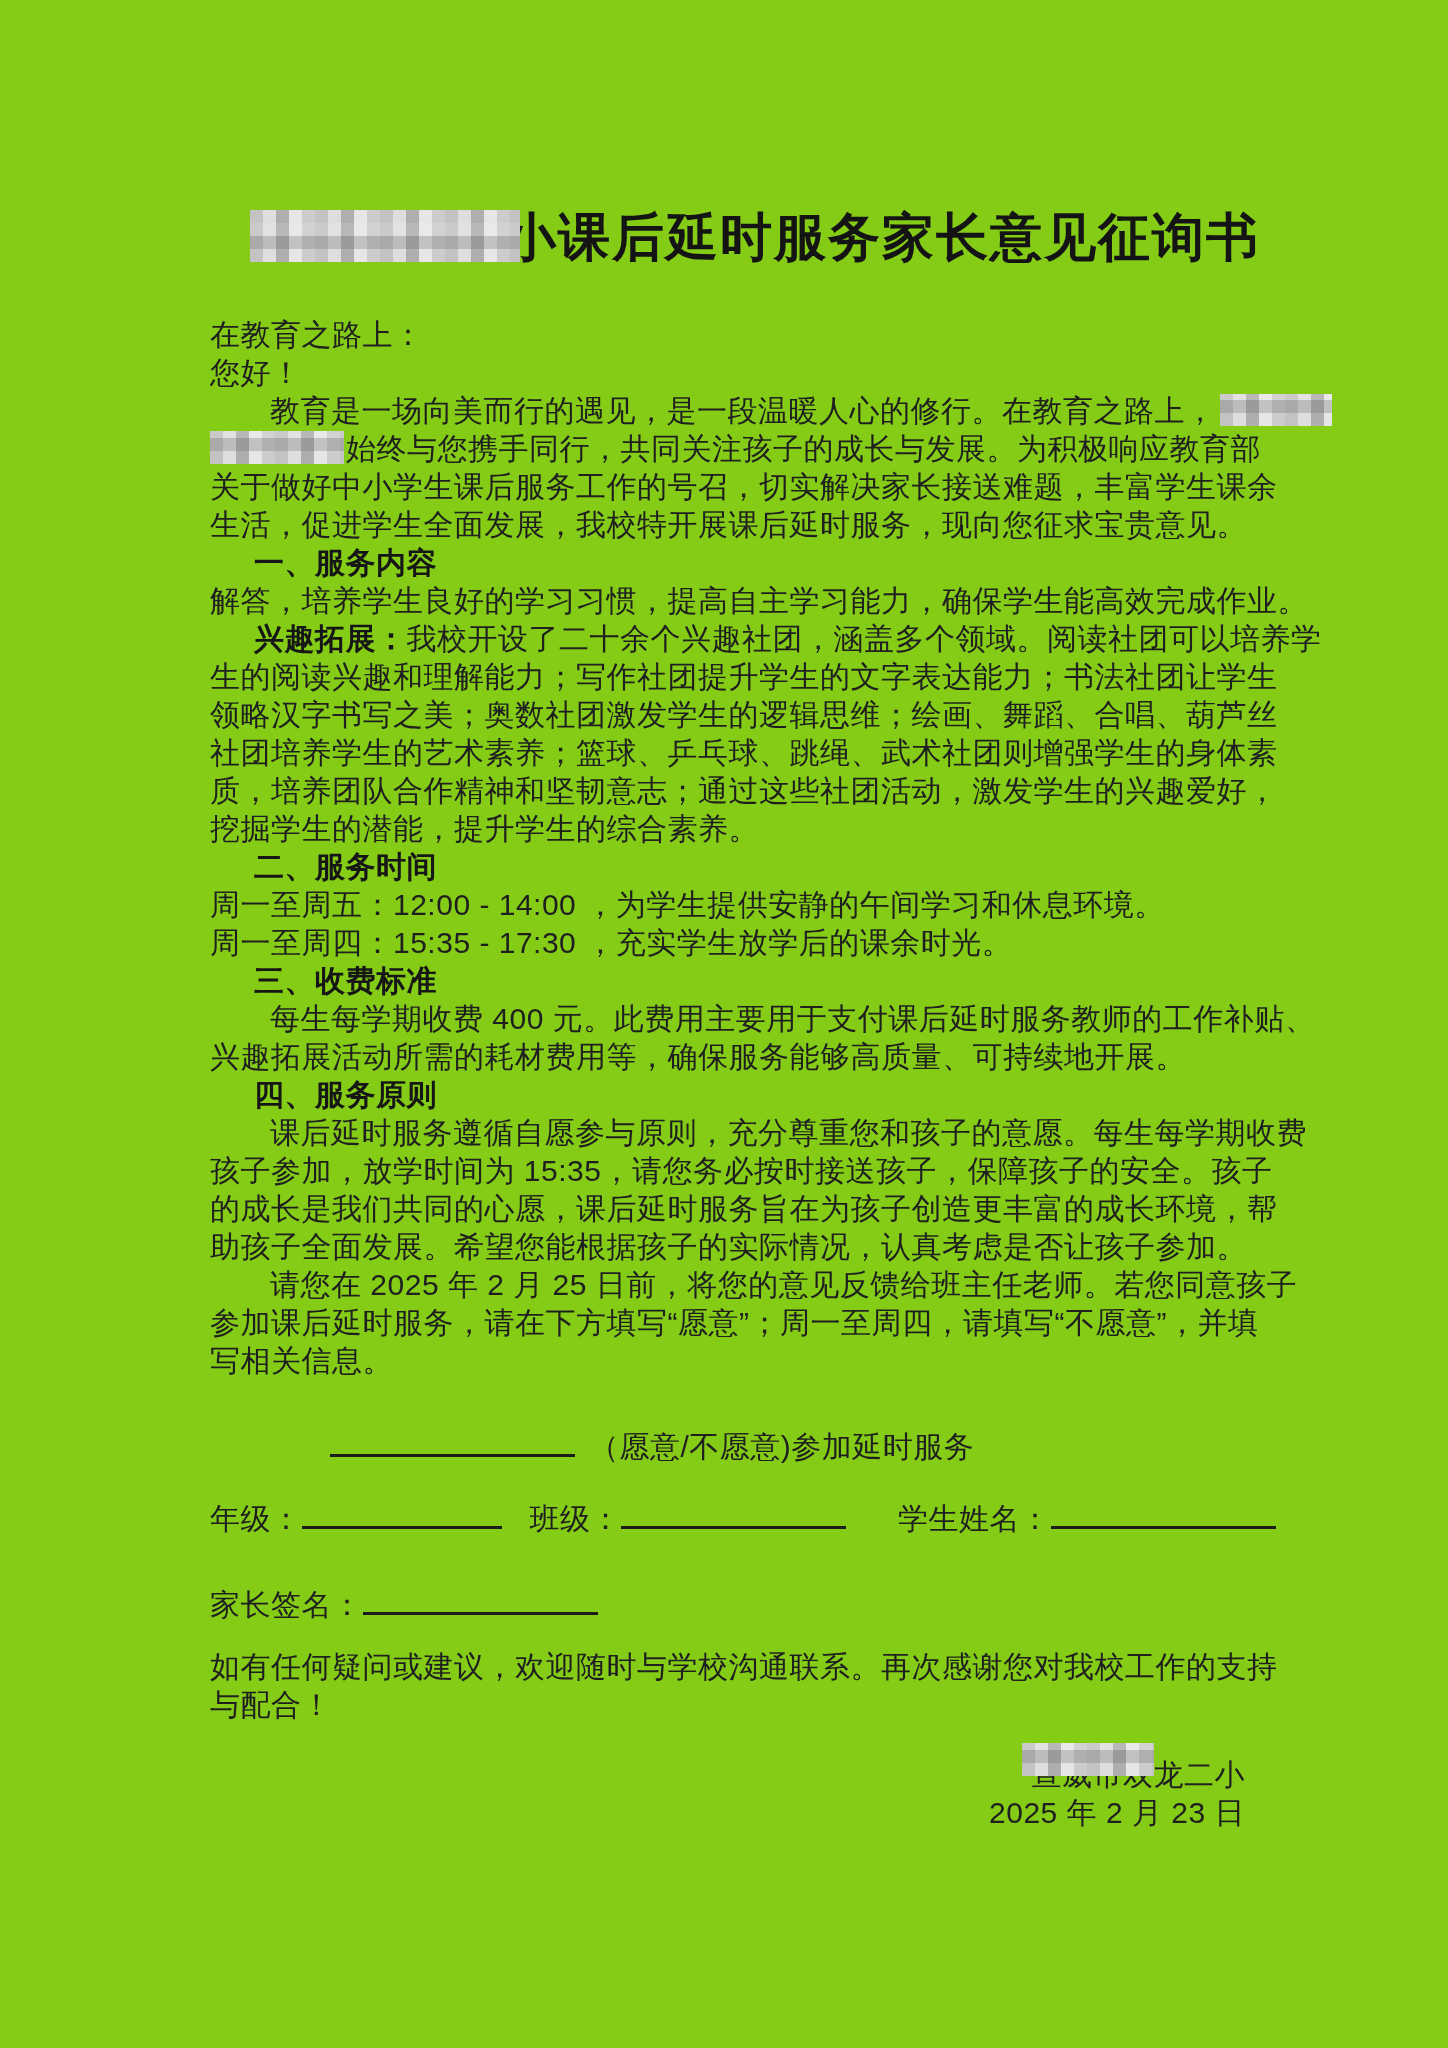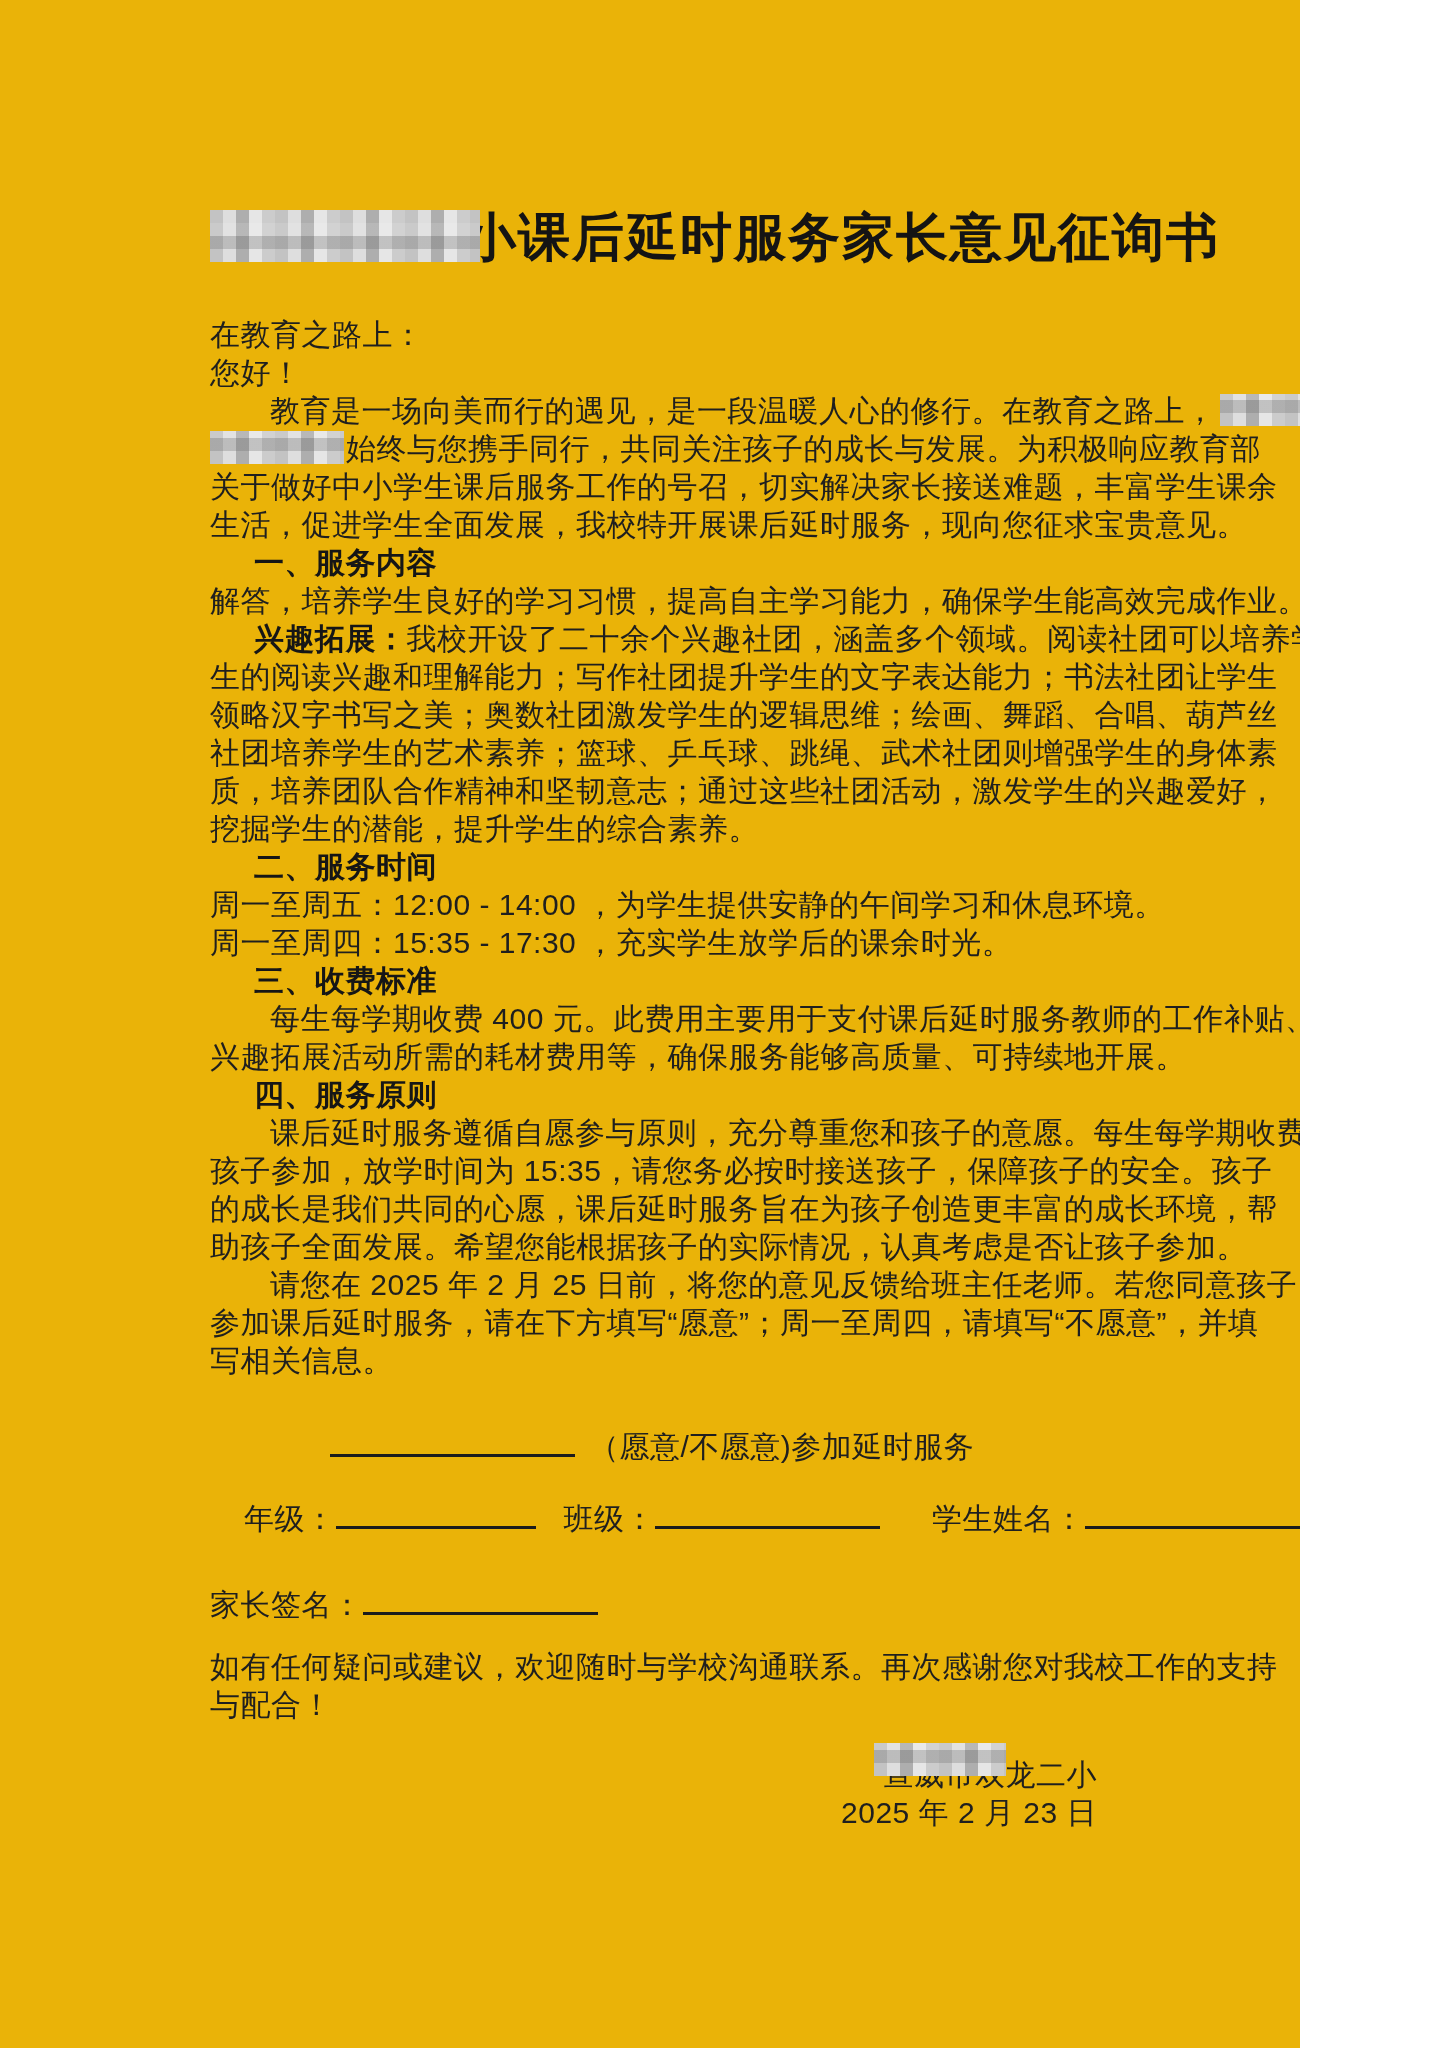--- a/index.html
+++ b/index.html
@@ -4,23 +4,23 @@
 <style>
   html,body{margin:0;padding:0;background:#ffffff;}
   body{
     width:1448px;height:2048px;
     font-family:"Liberation Sans","DejaVu Sans",sans-serif;
     color:#1f1f1f;
     -webkit-font-smoothing:antialiased;
   }
   .page{
     box-sizing:border-box;
-    width:1300px;height:2048px;
+    width:1448px;height:2048px;
     padding:208px 148px 0 210px;
-    background:#eab308;
+    background:#84cc16;
     overflow:hidden;
   }
   .title{
     text-align:center;
     font-size:52px;
     line-height:58px;
     font-weight:bold;
     letter-spacing:2px;
     color:#141414;
     margin-bottom:50px;
@@ -50,21 +50,21 @@
   .blank{
     display:inline-block;
     height:28px;
     border-bottom:3px solid #1c1c1c;
   }
   .blank-consent{width:245px;margin-right:14px;}
   .w200{width:200px;}
   .w225{width:225px;}
   .w235{width:235px;}
   .consent{margin-top:46px;margin-left:120px;}
-  .formrow{margin-top:32px;margin-left:34px;}
+  .formrow{margin-top:32px;}
   .sp28{display:inline-block;width:28px;}
   .sp52{display:inline-block;width:52px;}
   .parentrow{margin-top:46px;}
   .closing{margin-top:24px;}
   .sig{margin-top:32px;text-align:right;padding-right:55px;}
   .sig-school{position:relative;display:inline-block;}
 </style>
 </head>
 <body>
 

